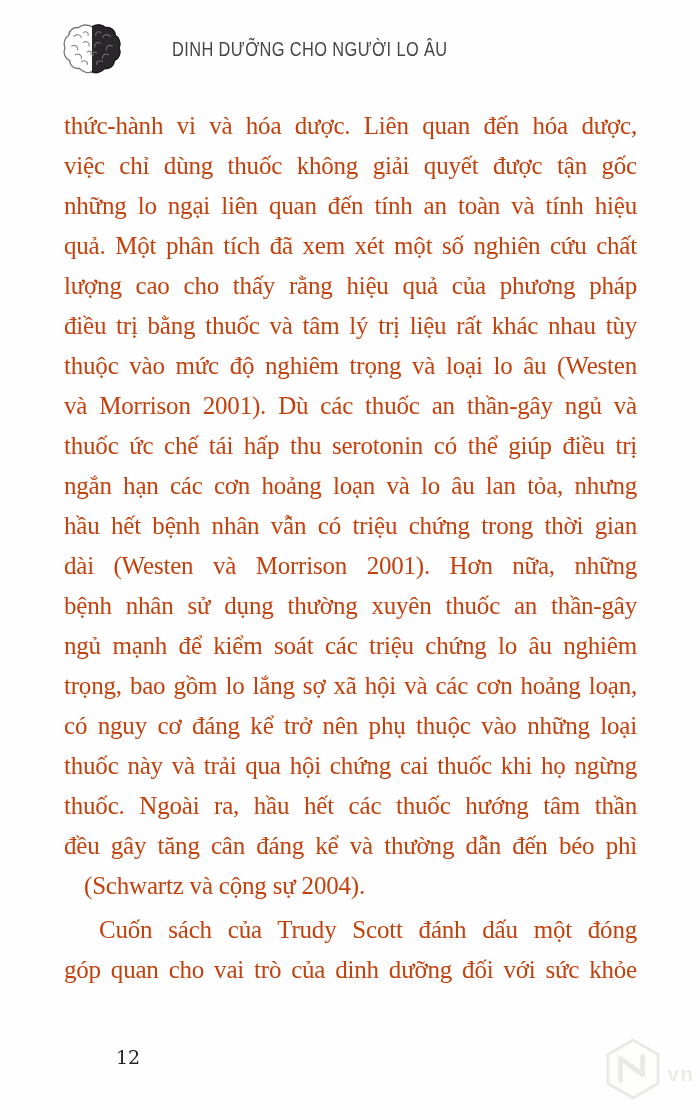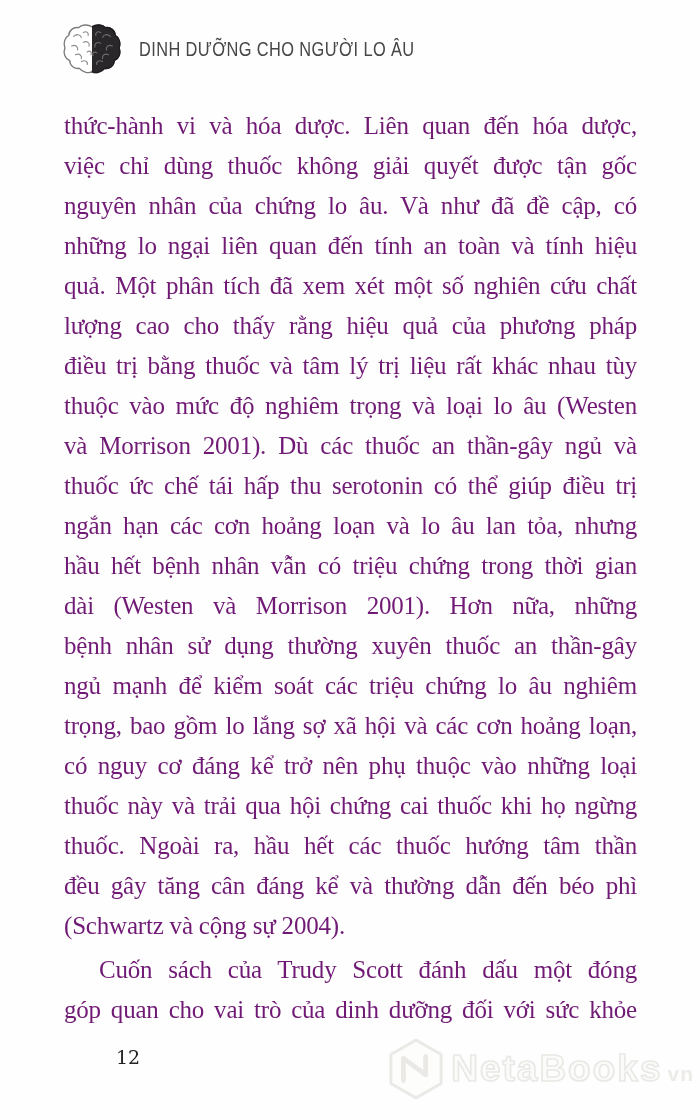--- a/index.html
+++ b/index.html
@@ -5,36 +5,36 @@
   * { margin:0; padding:0; box-sizing:border-box; }
   html,body { width:700px; height:1120px; }
   body { background:#ffffff; }
   .page {
     position:relative; width:700px; height:1120px;
     background:#fefefe; overflow:hidden;
     font-family:"Liberation Serif","DejaVu Serif",serif;
   }
 
   
-  .header { position:absolute; left:62px; top:22px; display:flex; align-items:center; }
+  .header { position:absolute; left:62px; top:22px; display:flex; align-items:center;gap:33px; }
   .brain-icon { width:60px; height:54px; flex:0 0 auto; }
   .book-title {
     font-family:"Liberation Sans","DejaVu Sans",sans-serif;
     font-size:21px; color:#474645; letter-spacing:0.5px;
     transform:scaleX(0.78); transform-origin:left center;
     white-space:nowrap; margin-left:17px;
   }
 
   
   .text-block {
     position:absolute; left:64px; top:106px; width:573px;
-    color:#701a75; font-size:25px; line-height:40px; letter-spacing:-0.2px;
+    color:#c2410c; font-size:25px; line-height:40px; letter-spacing:-0.2px;
   }
   .para .line { text-align:justify; text-align-last:justify; height:40px; overflow:hidden; white-space:normal; }
-  .para.endleft .line:last-child { text-align-last:left; }
+  .para.endleft .line:last-child { text-align-last:left;margin-left:20px; }
   .para.indent-first .line:first-child { text-indent:35px; }
   .para + .para { margin-top:4px; }
 
   
   .pagenum {
     position:absolute; left:68px; top:1046px;
     font-family:"DejaVu Serif","Liberation Serif",serif;
     font-size:19px; color:#232323;margin-left:48px;
   }
   .watermark { position:absolute; right:6px; top:1036px; display:flex; align-items:center; }
@@ -86,21 +86,20 @@
         </g>
       </g>
     </svg>
     <div class="book-title">DINH DƯỠNG CHO NGƯỜI LO ÂU</div>
   </div>
 
   <div class="text-block">
     <div class="para endleft">
         <div class="line">thức-hành vi và hóa dược. Liên quan đến hóa dược,</div>
         <div class="line">việc chỉ dùng thuốc không giải quyết được tận gốc</div>
-        <div class="line">nguyên nhân của chứng lo âu. Và như đã đề cập, có</div>
         <div class="line">những lo ngại liên quan đến tính an toàn và tính hiệu</div>
         <div class="line">quả. Một phân tích đã xem xét một số nghiên cứu chất</div>
         <div class="line">lượng cao cho thấy rằng hiệu quả của phương pháp</div>
         <div class="line">điều trị bằng thuốc và tâm lý trị liệu rất khác nhau tùy</div>
         <div class="line">thuộc vào mức độ nghiêm trọng và loại lo âu (Westen</div>
         <div class="line">và Morrison 2001). Dù các thuốc an thần-gây ngủ và</div>
         <div class="line">thuốc ức chế tái hấp thu serotonin có thể giúp điều trị</div>
         <div class="line">ngắn hạn các cơn hoảng loạn và lo âu lan tỏa, nhưng</div>
         <div class="line">hầu hết bệnh nhân vẫn có triệu chứng trong thời gian</div>
         <div class="line">dài (Westen và Morrison 2001). Hơn nữa, những</div>
@@ -119,17 +118,16 @@
       </div>
   </div>
 
   <div class="pagenum">12</div>
 
   <div class="watermark">
     <svg class="wm-logo" viewBox="0 0 60 66" aria-hidden="true">
       <path d="M30 3 L56 18 L56 48 L30 63 L4 48 L4 18 Z" fill="#fdfdfc" stroke="#eae9e6" stroke-width="3" stroke-linejoin="round"></path>
       <path d="M17 45 L17 22 L40 39 L40 20" fill="none" stroke="#eae9e6" stroke-width="5" stroke-linejoin="round" stroke-linecap="round"></path>
     </svg>
-    <span class="wm-text">NetaBooks</span>
     <span class="wm-suffix">vn</span>
   </div>
 
 </div>
 
 </body></html>

